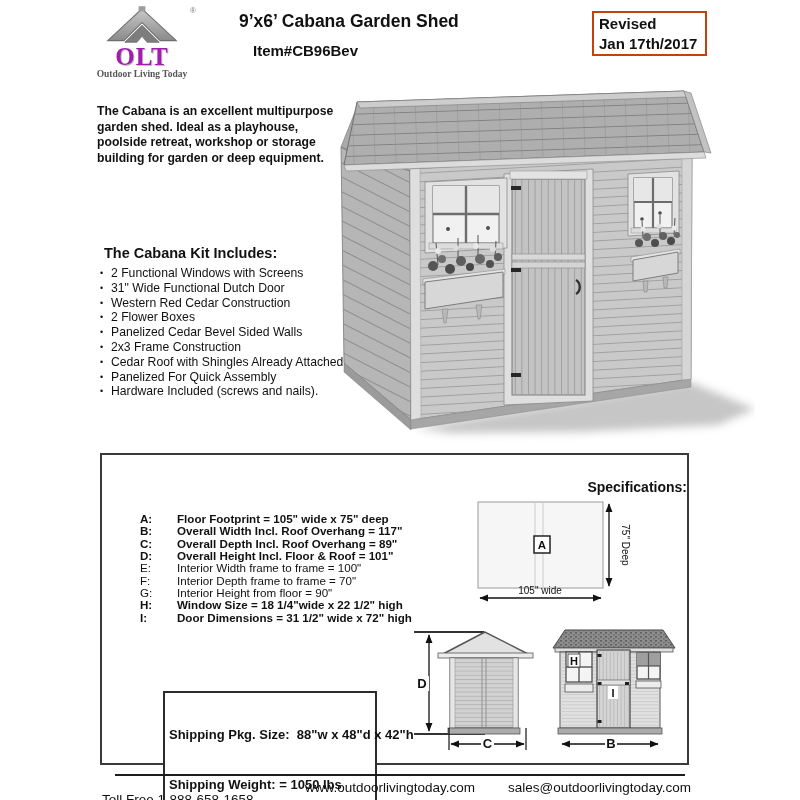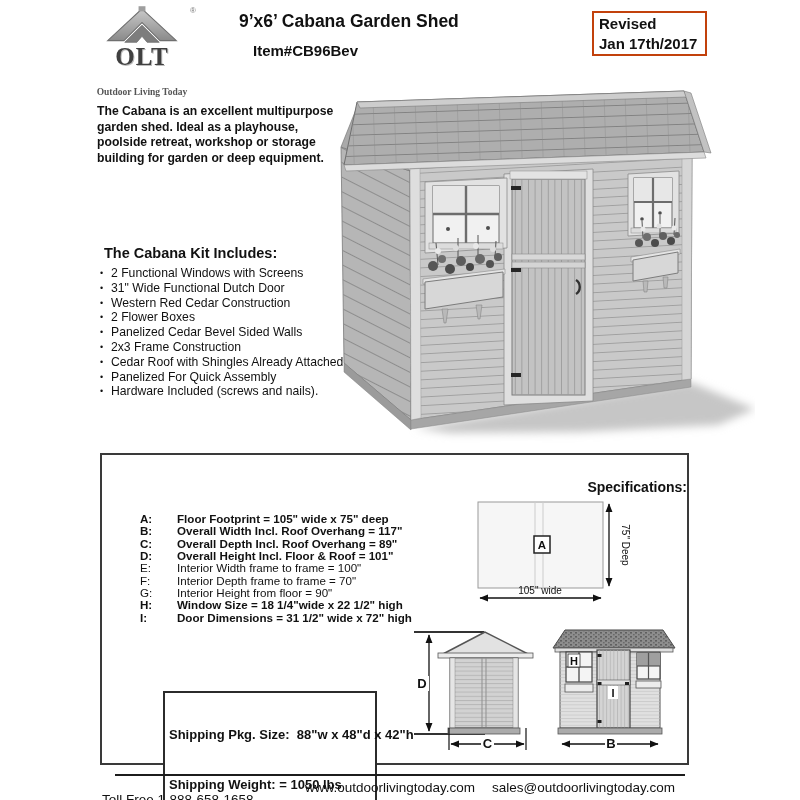--- a/index.html
+++ b/index.html
@@ -4,23 +4,23 @@
 <style>
   html,body{margin:0;padding:0;background:#e8e8e8;}
   .page{position:relative;width:800px;height:800px;background:#ffffff;overflow:hidden;
         font-family:"Liberation Sans",sans-serif;color:#111;margin:0 auto;}
   .abs{position:absolute;}
 
   
   .logo{left:84px;top:6px;width:116px;text-align:center;}
   .logo svg{display:block;margin:0 auto;}
   .logo-abbr{font-family:"Liberation Serif",serif;font-weight:bold;font-size:25px;line-height:21px;
-             color:#404040;letter-spacing:1px;text-shadow:1px 1px 0 #bdbdbd;}
+             color:#a21caf;letter-spacing:1px;text-shadow:1px 1px 0 #bdbdbd;}
   .logo-tag{font-family:"Liberation Serif",serif;font-weight:bold;font-size:9.5px;color:#555;
-            margin-top:20px;white-space:nowrap;}
+            margin-top:2px;white-space:nowrap;}
   .logo-reg{position:absolute;right:4px;top:0;font-size:8px;color:#777;}
   .title{left:239px;top:11px;font-size:17.5px;font-weight:bold;white-space:nowrap;}
   .item-no{left:253px;top:42px;font-size:15px;font-weight:bold;}
   .revised-box{left:592px;top:11px;width:101px;border:2px solid #c2410c;padding:1px 5px;
                font-size:15px;font-weight:bold;line-height:19.5px;background:#fff;}
 
   
   .intro{left:97px;top:104px;font-size:12.2px;font-weight:bold;line-height:15.5px;}
   .kit-heading{left:104px;top:245px;font-size:14.5px;font-weight:bold;}
   .kit-list{left:100px;top:266px;margin:0;padding:0;list-style:none;font-size:12.2px;line-height:14.8px;}
@@ -36,21 +36,21 @@
   .spec-row .sl{width:37px;}
   .spec-row.b{font-weight:bold;}
   .ship-box{position:absolute;left:61px;top:236px;width:202px;border:2px solid #2b2b2b;
             padding:1px 4px;font-size:13px;font-weight:bold;line-height:16.5px;white-space:pre;background:#fff;}
 
   
   .footer-rule{left:115px;top:774px;width:570px;height:2px;background:#1c1c1c;}
   .footer-text{top:780px;font-size:13.5px;white-space:nowrap;}
   .footer-phone{left:102px;margin-top:12px;}
   .footer-site{left:305px;}
-  .footer-email{left:492px;}
+  .footer-email{left:508px;}
 
   svg text{font-family:"Liberation Sans",sans-serif;}
 </style>
 </head>
 <body>
 
 <div class="page">
 
   <div class="abs logo">
     <svg width="86" height="40" viewBox="0 0 100 46">

